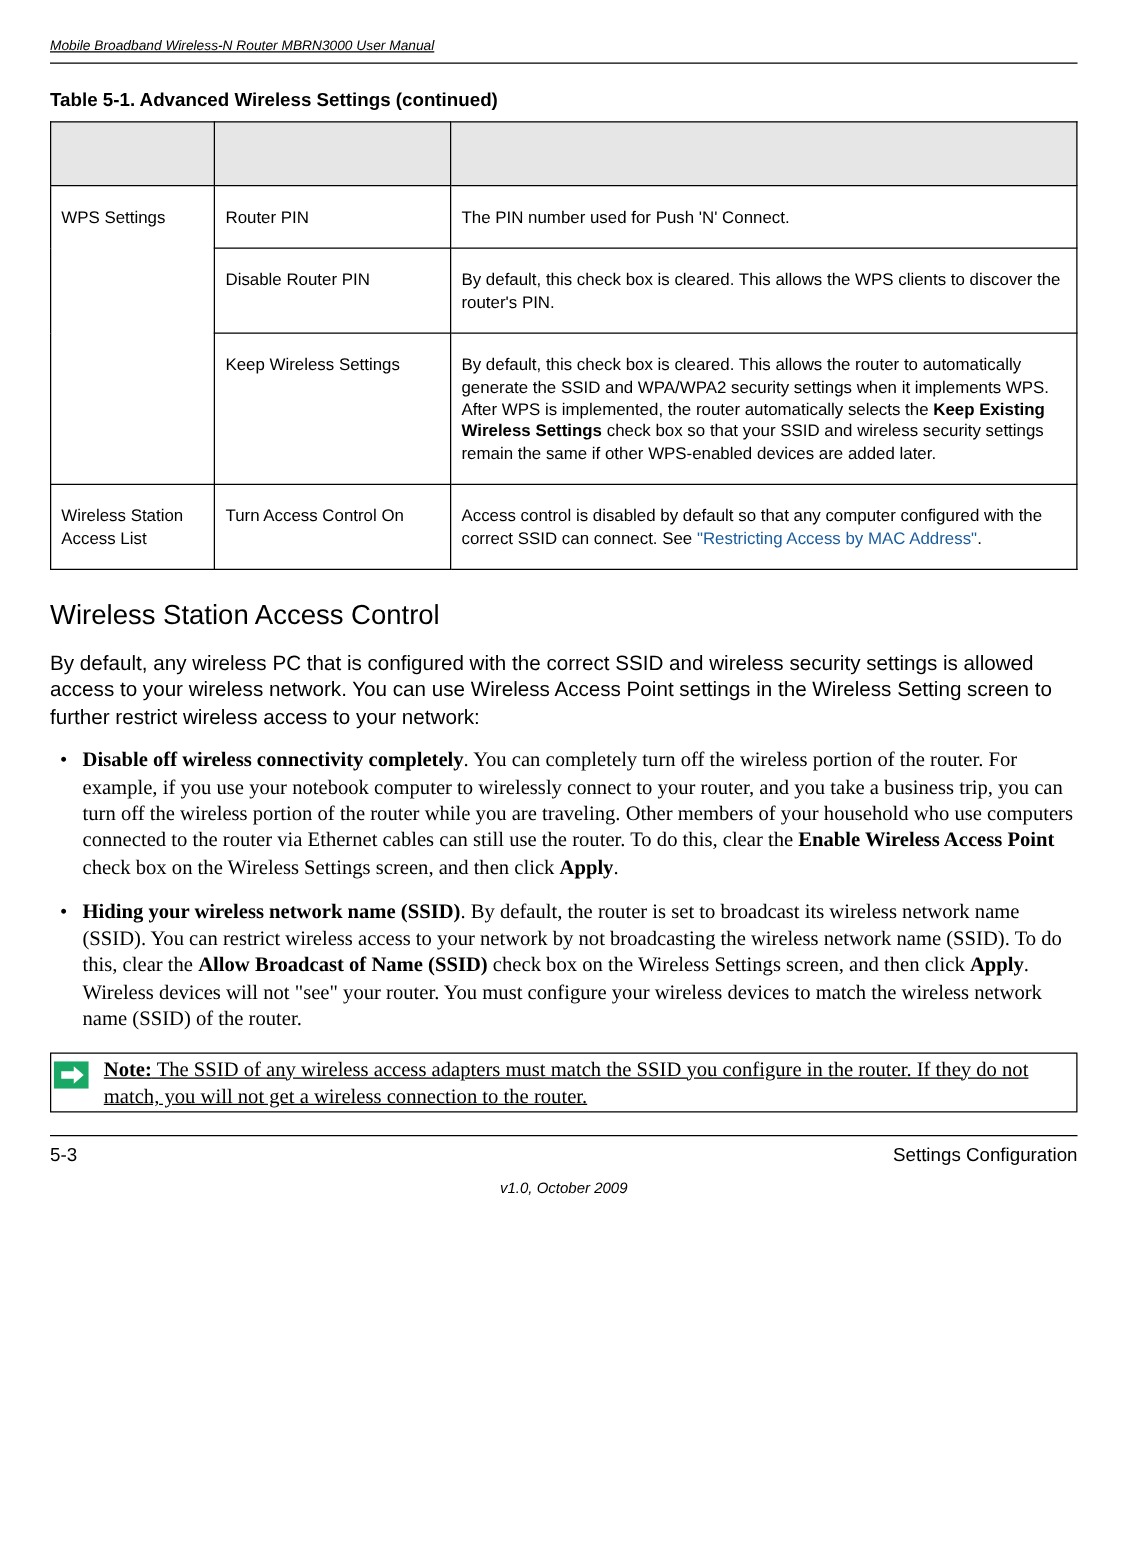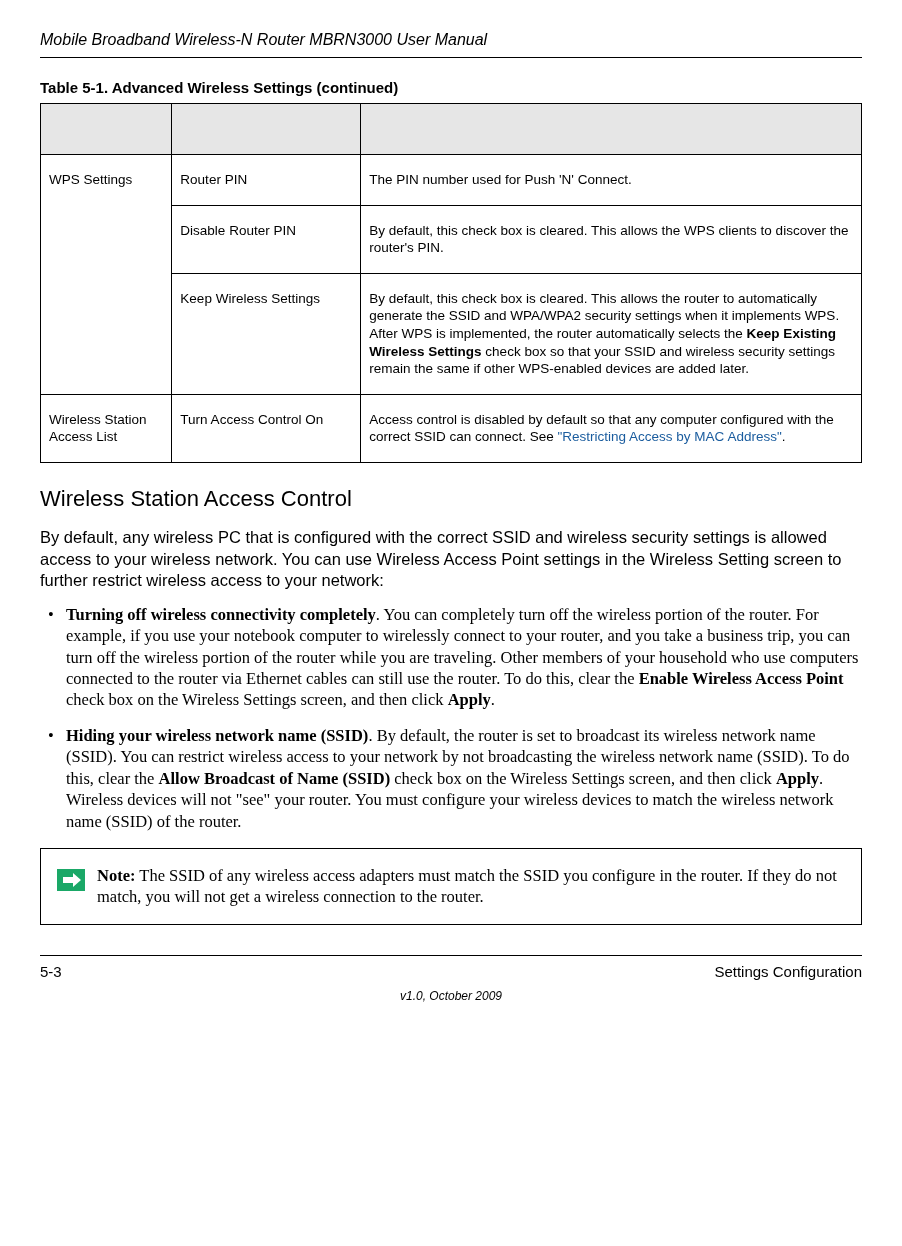--- a/index.html
+++ b/index.html
@@ -6,22 +6,23 @@
     font-family: "Times New Roman", Times, serif;
     font-size: 15px;
     color: #000;
     margin: 0;
     padding: 30px 40px 20px 40px;
     line-height: 1.3;
   }
   .header-title {
     font-style: italic;
     font-family: Arial, Helvetica, sans-serif;
-    font-size: 16px;
+    font-size: 11px;
     margin-bottom: 6px;
+    text-decoration: underline;
   }
   .hr-top {
     border: none;
     border-top: 1.5px solid #000;
     margin: 0 0 20px 0;
   }
   .table-title {
     font-family: Arial, Helvetica, sans-serif;
     font-weight: bold;
     font-size: 15px;
@@ -74,36 +75,37 @@
   ul.bullets > li::before {
     content: "•";
     position: absolute;
     left: 8px;
     top: 0;
   }
   .note-box {
     border: 1px solid #000;
     display: flex;
     align-items: flex-start;
-    padding: 16px;
+    padding: 2px;
     margin-top: 16px;
     font-family: "Times New Roman", Times, serif;
     font-size: 16.5px;
+    text-decoration: underline;
   }
   .note-icon {
     flex: 0 0 auto;
     margin-right: 12px;
     margin-top: 4px;
   }
   .note-text {
     flex: 1;
     line-height: 1.3;
   }
   .footer {
-    margin-top: 30px;
+    margin-top: 18px;
   }
   .footer-hr {
     border: none;
     border-top: 1.5px solid #000;
     margin: 0 0 6px 0;
   }
   .footer-row {
     display: flex;
     justify-content: space-between;
     font-family: Arial, Helvetica, sans-serif;
@@ -155,21 +157,21 @@
     </tr>
   </tbody>
 </table>
 
 <h2 class="section">Wireless Station Access Control</h2>
 
 <p class="body">By default, any wireless PC that is configured with the correct SSID and wireless security settings is allowed access to your wireless network. You can use Wireless Access Point settings in the Wireless Setting screen to further restrict wireless access to your network:</p>
 
 <ul class="bullets">
   <li>
-    <span class="bold">Turning off wireless connectivity completely</span><span>.
+    <span class="bold">Disable off wireless connectivity completely</span><span>.
 You can completely turn off the wireless portion of the router. For example, if you use your notebook computer to wirelessly connect to your router, and you take a business trip, you can turn off the wireless portion of the router while you are traveling. Other members of your household who use computers connected to the router via Ethernet cables can still use the router. To do this, clear the </span><span class="bold">Enable Wireless Access Point</span><span> check box on the Wireless Settings screen, and then click </span><span class="bold">Apply</span><span>.</span>
   </li>
   <li>
     <span class="bold">Hiding your wireless network name (SSID)</span><span>.
 By default, the router is set to broadcast its wireless network name (SSID). You can restrict wireless access to your network by not broadcasting the wireless network name (SSID). To do this, clear the </span><span class="bold">Allow Broadcast of Name (SSID)</span><span> check box on the Wireless Settings screen, and then click </span><span class="bold">Apply</span><span>. Wireless devices will not "see" your router. You must configure your wireless devices to match the wireless network name (SSID) of the router.</span>
   </li>
 </ul>
 
 <div class="note-box">
   <div class="note-icon">

